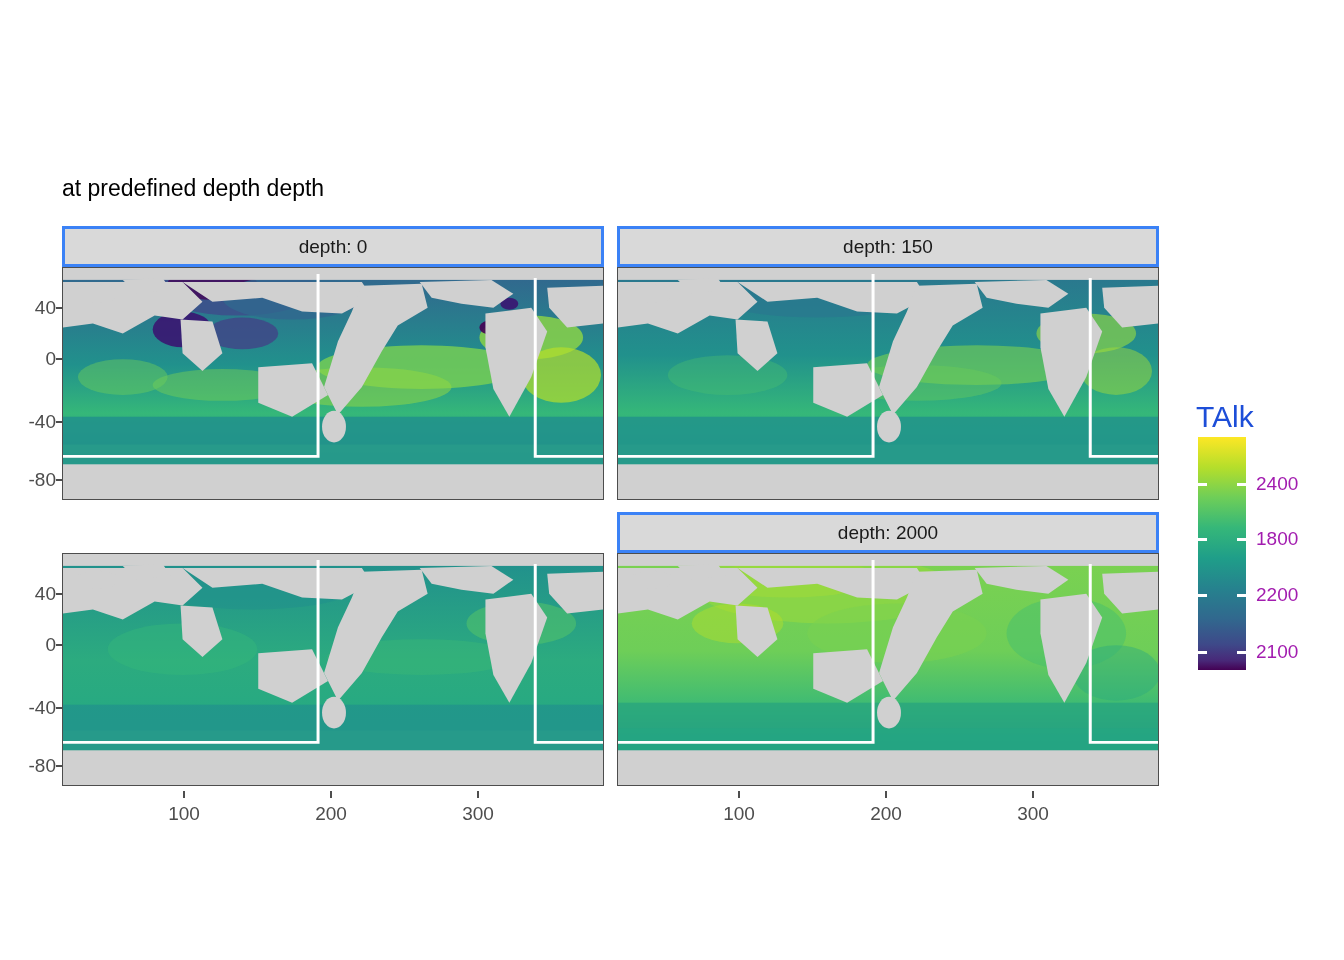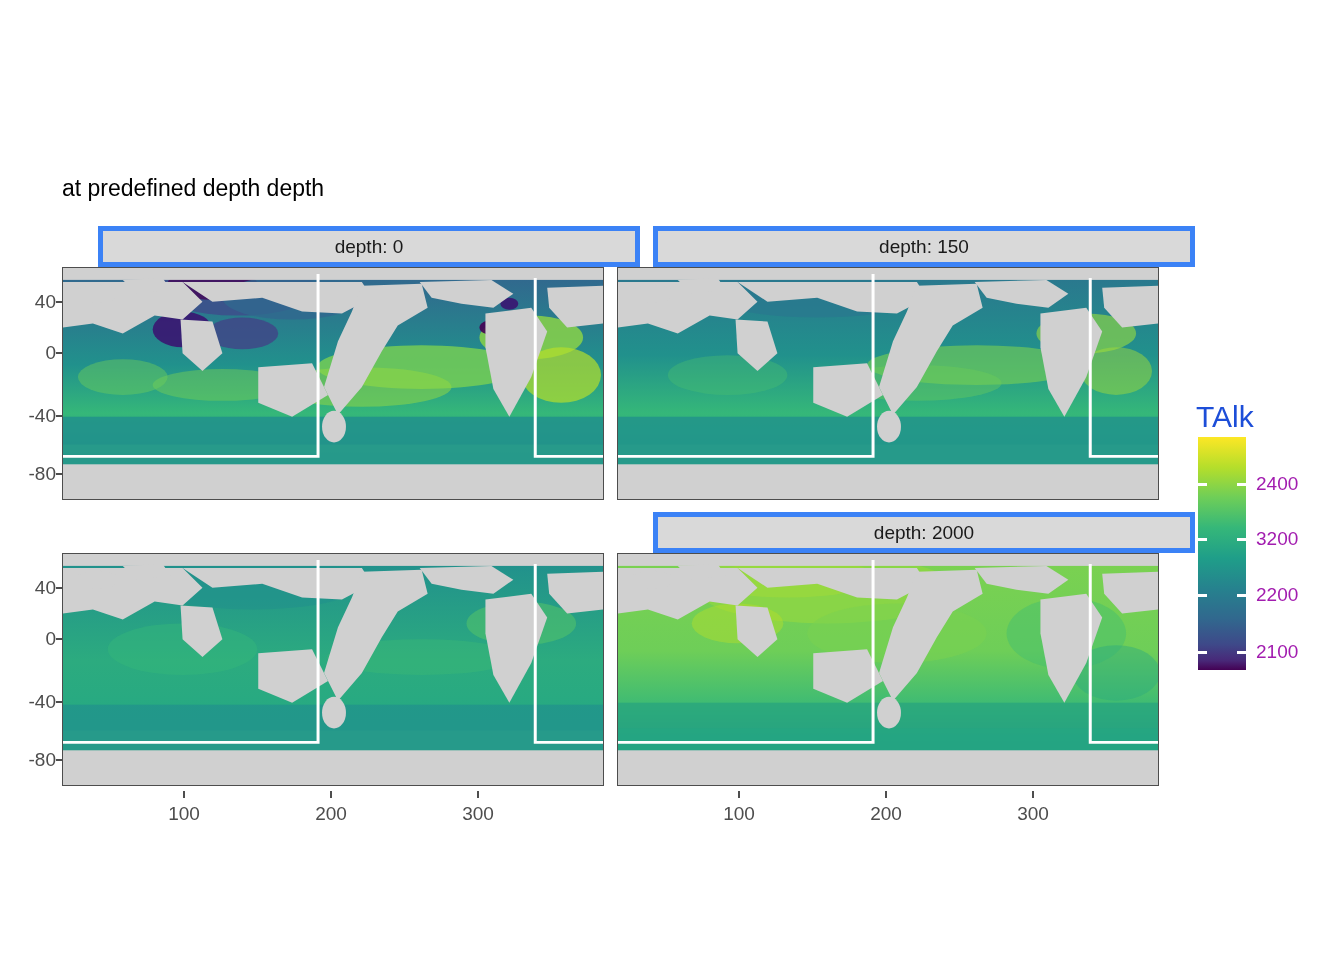--- a/index.html
+++ b/index.html
@@ -63,25 +63,24 @@
   .facet-row-0 { top: 0px; }
   .facet-row-1 { top: 286px; }
 
   .strip {
     position: absolute;
     left: 0; top: 0;
     width: 542px;
     height: 41px;
     box-sizing: border-box;
     background: #d9d9d9;
-    border: 5px solid #3b82f6;
+    border: 3px solid #3b82f6;
     display: flex;
     align-items: center;
     justify-content: center;
-    margin-left: 36px;
   }
   .strip-label {
     font-size: 19px;
     color: #1a1a1a;
     white-space: nowrap;
   }
 
   .panel {
     position: absolute;
     left: 0;
@@ -109,21 +108,21 @@
     right: 0;
     font-size: 19px;
     color: #4d4d4d;
     text-align: right;
     white-space: nowrap;
     transform: translateY(-50%);
   }
   .axis-y-ticks {
     position: absolute;
     left: 0;
-    top: 210px;
+    top: 216px;
     width: 56px;
     height: 565px;
   }
   .tick-mark-y {
     position: absolute;
     right: -7px;
     width: 7px;
     height: 2px;
     background: #4d4d4d;
     transform: translateY(-1px);
@@ -470,21 +469,21 @@
   <div class="legend">
     <div class="legend-title">TAlk</div>
     <div class="legend-bar"></div>
 
     <div class="legend-tick left" style="top:91px;"></div>
     <div class="legend-tick right" style="top:91px;"></div>
     <div class="legend-label" style="top:92px;">2400</div>
 
     <div class="legend-tick left" style="top:146px;"></div>
     <div class="legend-tick right" style="top:146px;"></div>
-    <div class="legend-label" style="top:147px;">3200</div>
+    <div class="legend-label" style="top:147px;">1800</div>
 
     <div class="legend-tick left" style="top:202px;"></div>
     <div class="legend-tick right" style="top:202px;"></div>
     <div class="legend-label" style="top:203px;">2200</div>
 
     <div class="legend-tick left" style="top:259px;"></div>
     <div class="legend-tick right" style="top:259px;"></div>
     <div class="legend-label" style="top:260px;">2100</div>
   </div>
 

